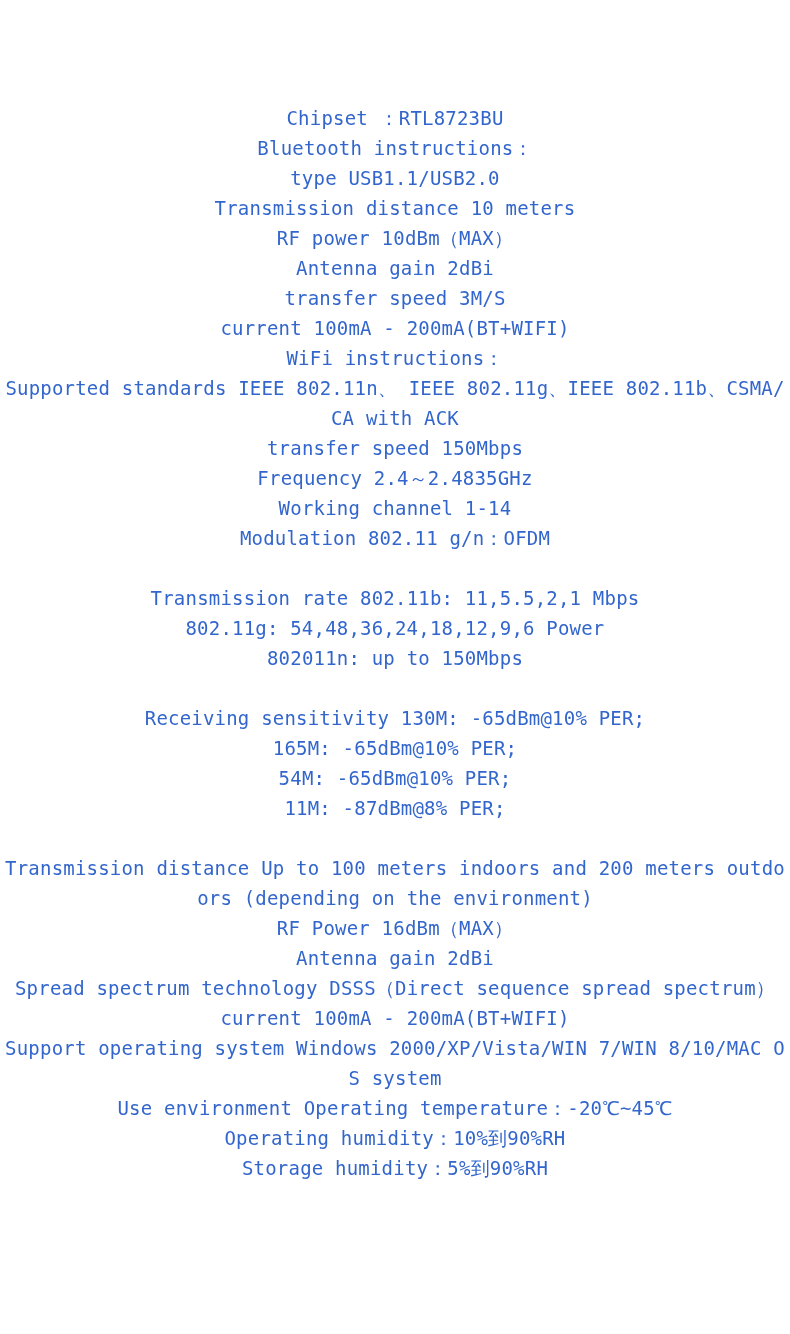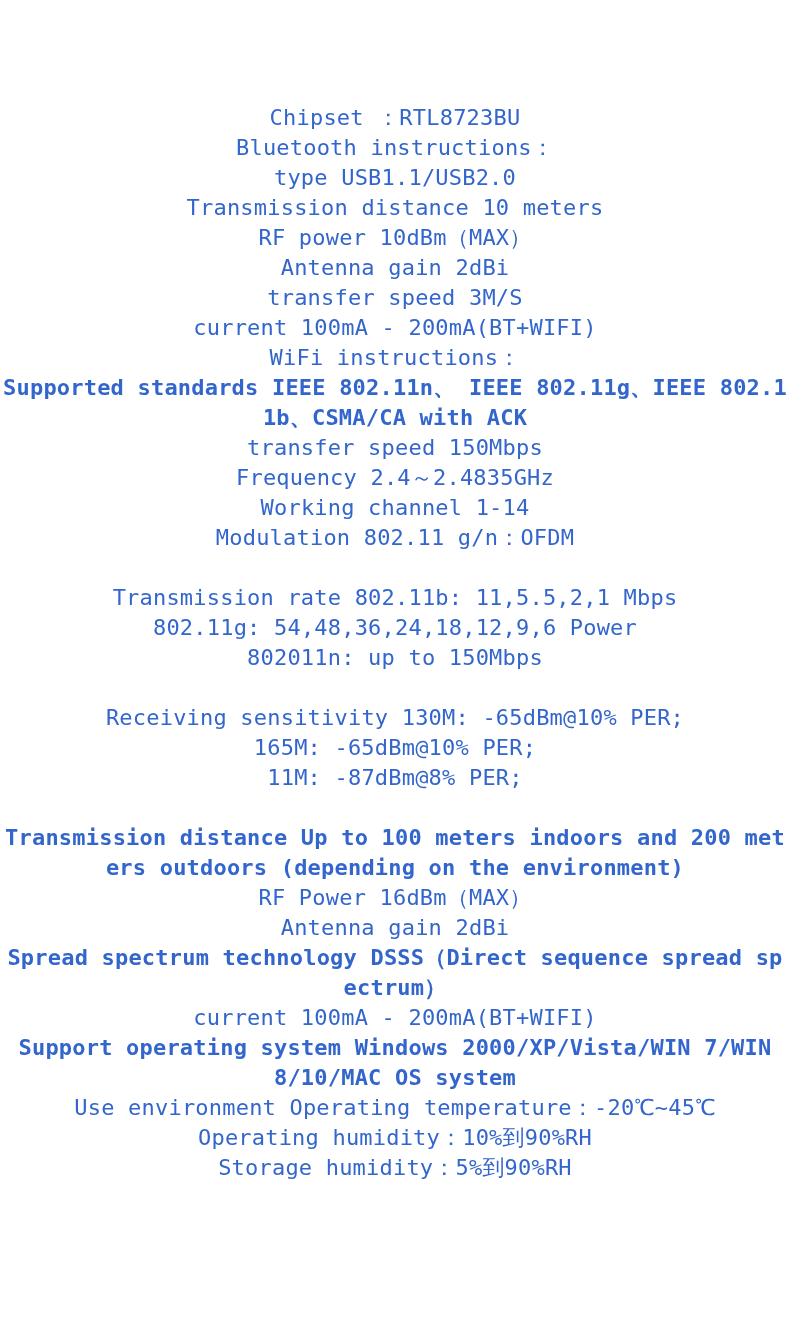--- a/index.html
+++ b/index.html
@@ -21,37 +21,36 @@
     padding-top: 103px;
     text-align: center;
   }
 
   .spec-line {
     display: block;
     width: 782px;
     margin: 0 auto;
     color: #3366cc;
     font-family: "DejaVu Sans Mono", "Liberation Mono", monospace;
-    font-size: 22px;
+    font-size: 19px;
     line-height: 30px;
     letter-spacing: 0.2px;
     text-align: center;
     white-space: normal;
     word-break: break-all;
     overflow-wrap: anywhere;
   }
 
   .spec-line.blank {
     height: 30px;
   }
 
   
   .spec-line.wide {
     width: 784px;
-    font-weight: bold;
   }
 </style>
 </head>
 <body style="background: rgb(255, 255, 255);">
 
 <div id="spec-sheet" style="color: rgb(51, 102, 204);">
     <div class="spec-line">Chipset  ：RTL8723BU</div>
     <div class="spec-line">Bluetooth  instructions：</div>
     <div class="spec-line">type  USB1.1/USB2.0</div>
     <div class="spec-line">Transmission  distance  10  meters</div>
@@ -65,20 +64,21 @@
     <div class="spec-line">Frequency  2.4～2.4835GHz</div>
     <div class="spec-line">Working  channel  1-14</div>
     <div class="spec-line">Modulation  802.11  g/n：OFDM</div>
     <div class="spec-line blank"></div>
     <div class="spec-line">Transmission  rate  802.11b:  11,5.5,2,1  Mbps</div>
     <div class="spec-line">802.11g:  54,48,36,24,18,12,9,6  Power</div>
     <div class="spec-line">802011n:  up  to  150Mbps</div>
     <div class="spec-line blank"></div>
     <div class="spec-line">Receiving  sensitivity 130M:   -65dBm@10%  PER;</div>
     <div class="spec-line">165M: -65dBm@10%  PER;</div>
+    <div class="spec-line">54M: -65dBm@10%  PER;</div>
     <div class="spec-line">11M: -87dBm@8%  PER;</div>
     <div class="spec-line blank"></div>
     <div class="spec-line wide">Transmission  distance  Up  to  100  meters  indoors  and  200  meters  outdoors  (depending  on  the  environment)</div>
     <div class="spec-line">RF  Power  16dBm（MAX）</div>
     <div class="spec-line">Antenna  gain  2dBi</div>
     <div class="spec-line wide">Spread  spectrum  technology  DSSS（Direct  sequence  spread  spectrum）</div>
     <div class="spec-line">current  100mA  -  200mA(BT+WIFI)</div>
     <div class="spec-line wide">Support  operating  system Windows  2000/XP/Vista/WIN  7/WIN  8/10/MAC  OS  system</div>
     <div class="spec-line">Use  environment  Operating  temperature：-20℃~45℃</div>
     <div class="spec-line">Operating  humidity：10%到90%RH</div>

